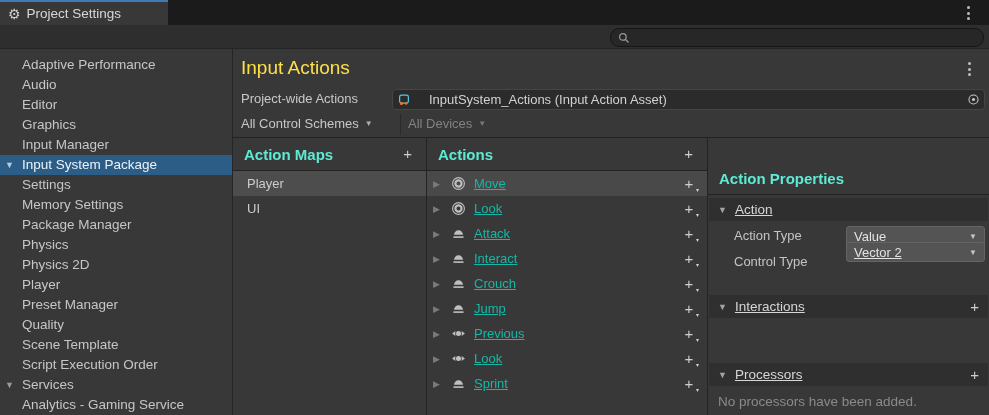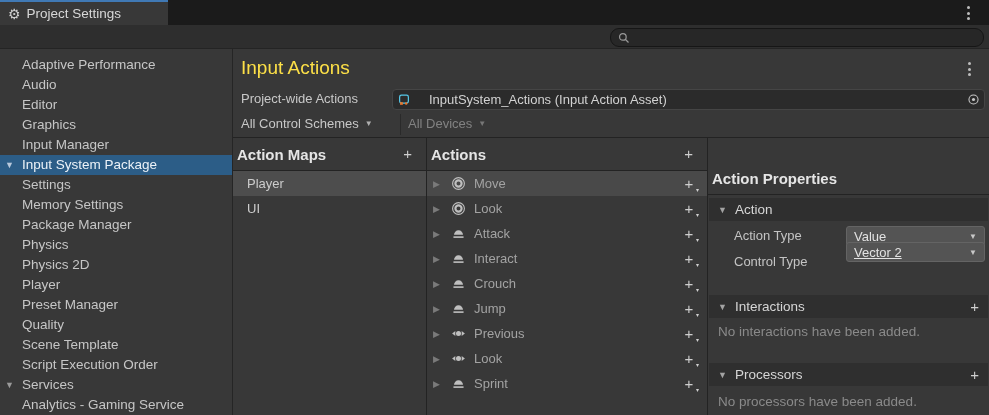--- a/index.html
+++ b/index.html
@@ -55,37 +55,37 @@
   .dd-devices { left:175px; color:#828282; cursor:default; }
   .dd-devices .caret { color:#777; }
   .vsep { position:absolute; left:167px; top:2px; width:1px; height:21px; background:#2A2A2A; }
   
   .cols { position:absolute; left:0; top:89px; width:756px; height:277px; display:flex; }
   .col { position:relative; height:277px; }
   .col1 { width:194px; border-right:1px solid #232323; }
   .col2 { width:281px; border-right:1px solid #232323; }
   .col3 { width:281px;margin-top:24px; }
   .col-header { position:relative; height:33px; border-bottom:1px solid #232323; }
-  .col-header .h-title { position:absolute; left:4px; top:8px; font-size:15px; font-weight:bold; color:#e5e5e5; }
+  .col-header .h-title { position:absolute; left:11px; top:8px; font-size:15px; font-weight:bold; color:#5eead4; }
   .plus { color:#CFCFCF; font-size:15px; line-height:1; cursor:pointer; }
   .col-header .plus { position:absolute; right:14px; top:8px; }
   .map-row { height:25px; line-height:25px; padding-left:14px; color:#CCCCCC; cursor:pointer; }
   .map-row.sel { background:#4D4D4D; }
   .act-row { height:25px; display:flex; align-items:center; padding:0 10px 0 6px; gap:8px; cursor:pointer; }
   .act-row.sel { background:#494949; }
   .act-row .disc { width:10px; font-size:9px; color:#7A7A7A; flex:0 0 auto; }
   .act-row .aicon { flex:0 0 auto; display:flex; }
-  .act-row .albl { flex:1; color:#a3a3a3; white-space:nowrap; overflow:hidden; }
+  .act-row .albl { flex:1; color:#14b8a6; white-space:nowrap; overflow:hidden;text-decoration:underline; }
   .plus-caret { position:relative; flex:0 0 auto; width:16px; text-align:center; }
   .plus-caret .pc { font-size:15px; color:#CFCFCF; }
   .plus-caret .cc { position:absolute; right:-2px; bottom:-1px; font-size:6px; color:#CFCFCF; }
   
   .prop-bar { position:absolute; left:1px; width:279px; height:23px; background:#2F2F2F; display:flex; align-items:center; gap:8px; padding:0 9px; }
   .prop-bar .fold { font-size:9px; color:#A3A3A3; }
-  .prop-bar .ptitle { flex:1; color:#D6D6D6; font-size:13.5px; }
+  .prop-bar .ptitle { flex:1; color:#D6D6D6; font-size:13.5px;text-decoration:underline; }
   .prop-row-label { position:absolute; left:26px; height:20px; line-height:20px; color:#C4C4C4; }
   .dropdown {
     position:absolute; left:138px; width:139px; height:20px; background:#545454;
     border:1px solid #646464; border-radius:3px; display:flex; align-items:center;
     padding:0 7px; cursor:pointer;
   }
   .dropdown .dtxt { flex:1; color:#E2E2E2;text-decoration:underline; }
   .dropdown .caret { font-size:8px; color:#C8C8C8; }
   .empty-msg { position:absolute; left:10px; color:#8A8A8A; font-size:13.5px; white-space:nowrap; }
 </style>
@@ -321,21 +321,20 @@
         <div class="dropdown" style="top:80px">
           <span class="dtxt">Vector 2</span>
           <span class="caret">▼</span>
         </div>
 
         <div class="prop-bar" style="top:133px">
           <span class="fold">▼</span>
           <span class="ptitle">Interactions</span>
           <span class="plus">+</span>
         </div>
-        <span class="empty-msg" style="top:162px">No interactions have been added.</span>
 
         <div class="prop-bar" style="top:201px">
           <span class="fold">▼</span>
           <span class="ptitle">Processors</span>
           <span class="plus">+</span>
         </div>
         <span class="empty-msg" style="top:232px">No processors have been added.</span>
       </div>
     </div>
   </div>

